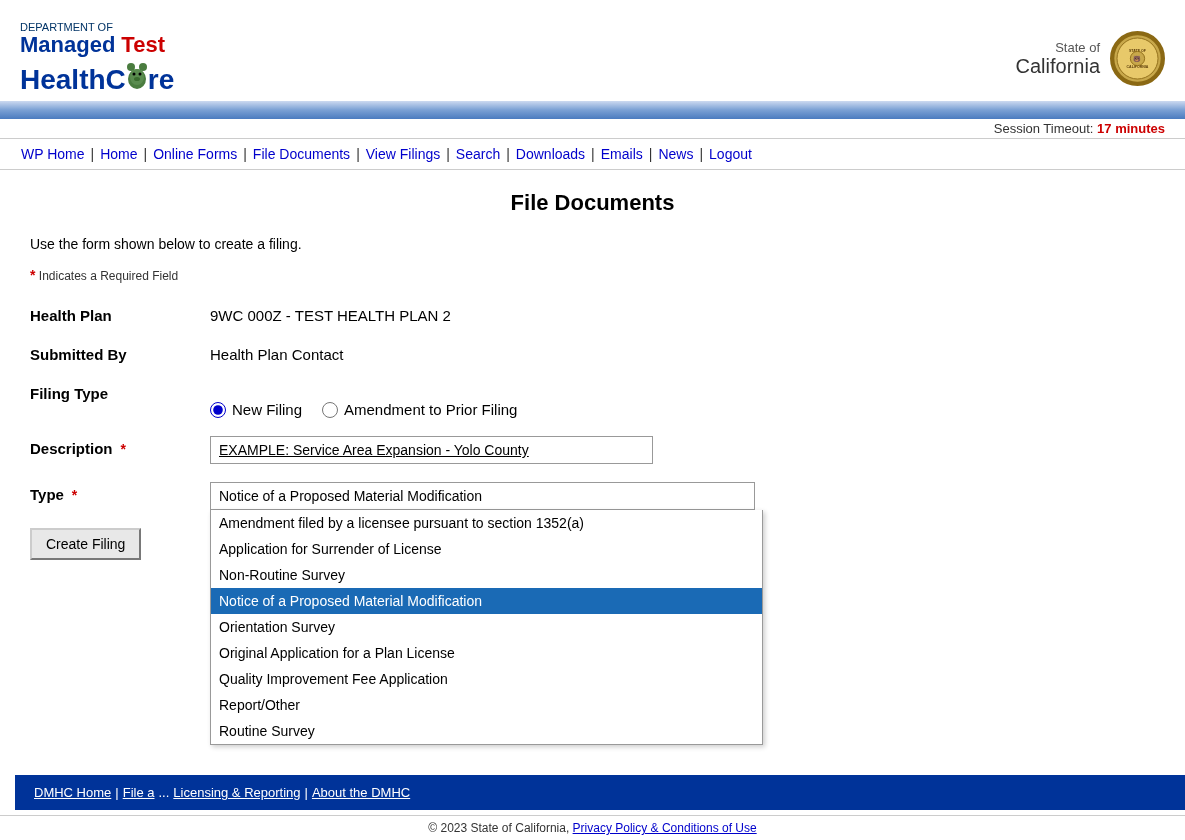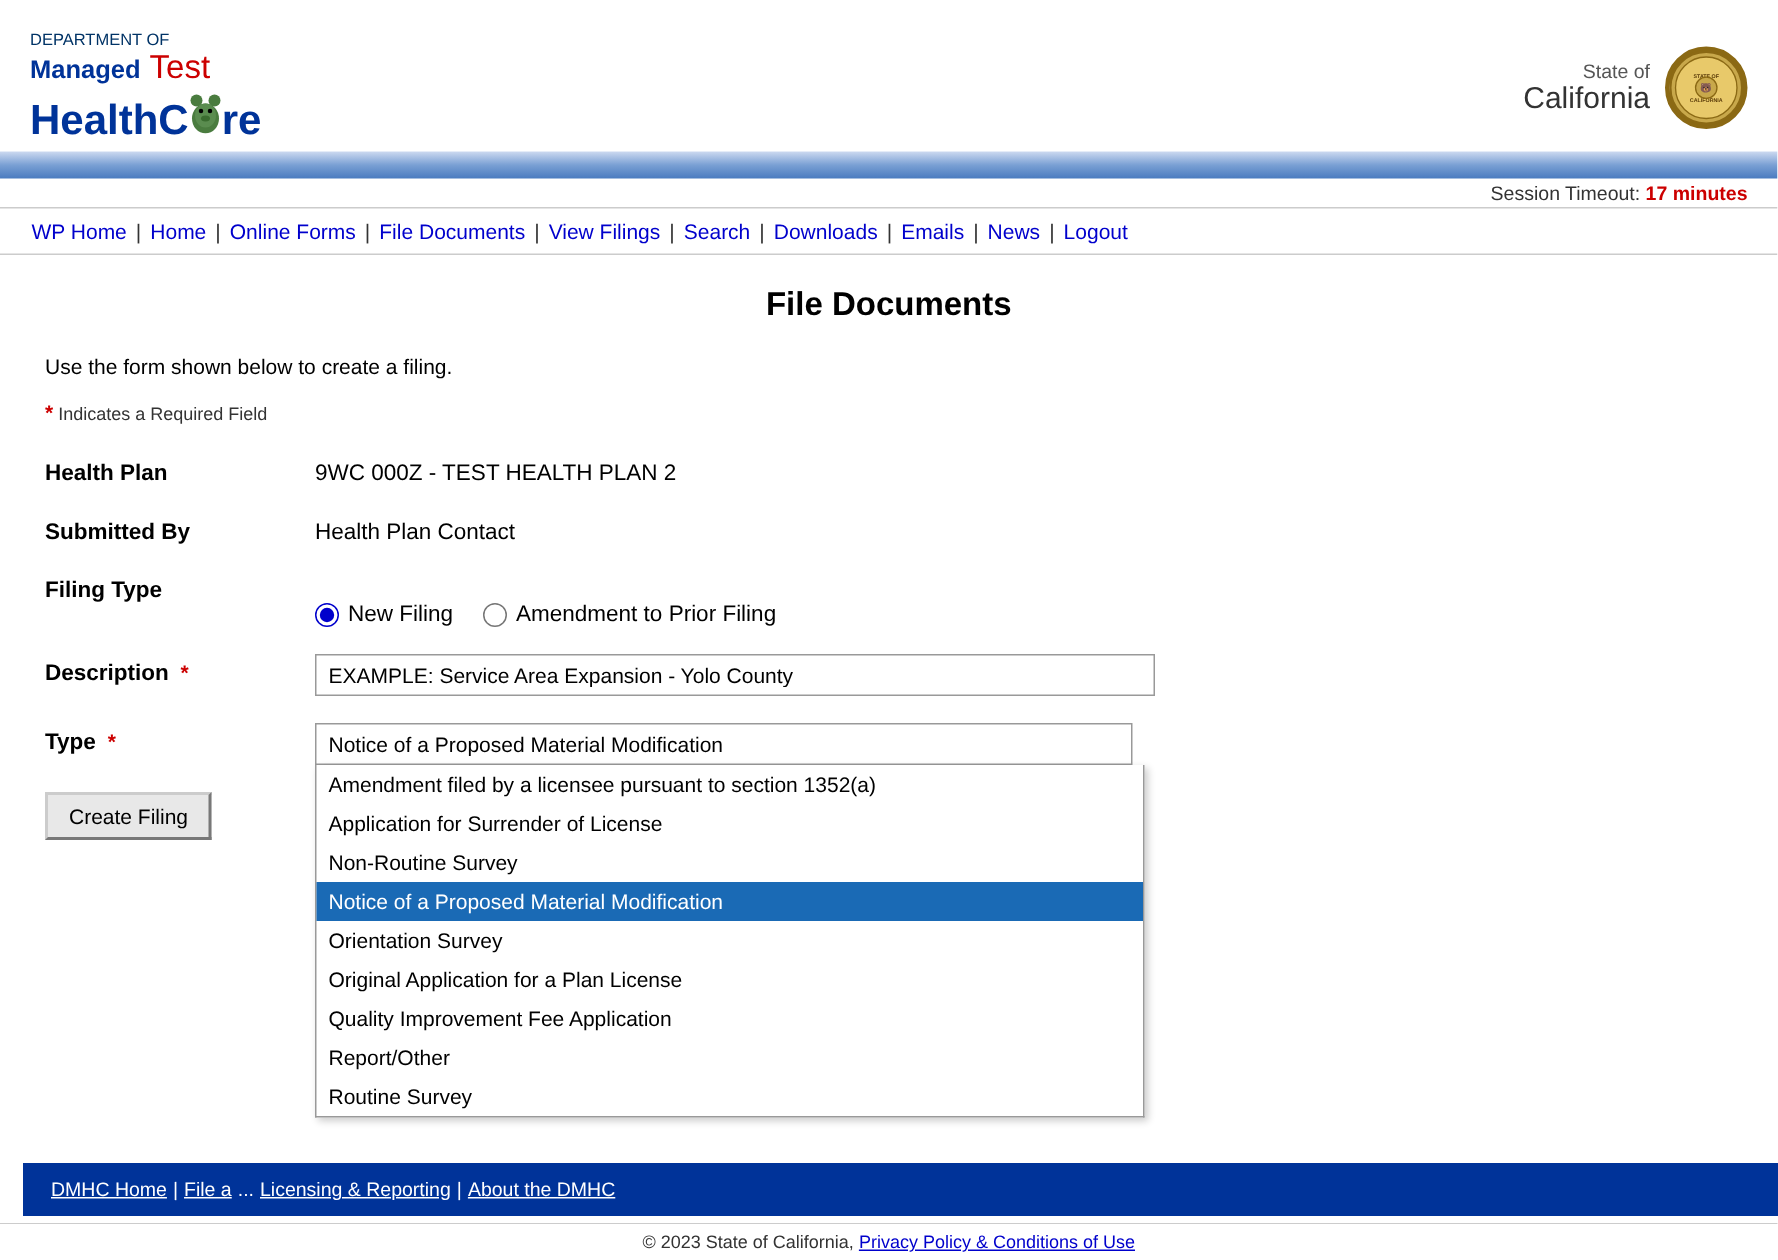--- a/index.html
+++ b/index.html
@@ -36,21 +36,21 @@
     .form-label { width: 180px; font-weight: bold; font-size: 15px; padding-top: 4px; flex-shrink: 0; }
     .form-label .req-star { color: #cc0000; font-size: 14px; margin-left: 4px; }
     .form-value { font-size: 15px; padding-top: 4px; }
 
     
     .radio-group { display: flex; align-items: center; gap: 20px; }
     .radio-option { display: flex; align-items: center; gap: 6px; font-size: 15px; cursor: pointer; margin-top: 20px; }
     .radio-option input[type="radio"] { accent-color: #0000cc; width: 16px; height: 16px; }
 
     
-    .text-input { width: 560px; padding: 5px 8px; border: 1px solid #999; font-size: 14px; }
+    .text-input { width: 443px; padding: 5px 8px; border: 1px solid #999; font-size: 14px; text-decoration: underline; }
 
     
     .select-container { position: relative; width: 545px; }
     .select-box { width: 100%; padding: 5px 8px; border: 1px solid #999; font-size: 14px; background: #fff; appearance: none; -webkit-appearance: none; cursor: pointer; }
 
     
     .dropdown-open { position: absolute; top: 100%; left: 0; width: 553px; background: #fff; border: 1px solid #999; border-top: none; z-index: 100; box-shadow: 2px 2px 5px rgba(0,0,0,0.2); }
     .dropdown-item { padding: 5px 8px; font-size: 14px; cursor: pointer; color: #000; white-space: nowrap; }
     .dropdown-item.selected { background: #1a6ab5; color: #fff; }
 
@@ -66,22 +66,22 @@
   </style>
 </head>
 <body>
 
 <div id="header">
   <div id="logo-area">
     <div style="display:flex; align-items:center; gap:4px;">
       <div id="logo-text">
         <div style="font-size:11px; color:#003366; text-transform:uppercase;">DEPARTMENT OF</div>
         <div style="display:flex; align-items:baseline; gap:0;">
-          <span style="font-size:17px; font-weight:bold; color:#003399;">Managed</span>
-          <span style="font-size:22px; font-weight:normal; color:#cc0000; margin-left:6px;">Test</span>
+          <span style="font-size:22px; font-weight:bold; color:#003399;">Managed</span>
+          <span style="font-size:22px; font-weight:bold; color:#cc0000; margin-left:6px;">Test</span>
         </div>
         <div style="display:flex; align-items:baseline;">
           <span style="font-size:28px; font-weight:bold; color:#003399;">Health</span>
           <span style="font-size:28px; font-weight:bold; color:#003399;">C</span>
 
           <svg width="22" height="32" viewBox="0 0 22 32" style="vertical-align:middle; margin: 0 0px;">
             <ellipse cx="11" cy="22" rx="9" ry="10" fill="#4a7c3f"></ellipse>
             <ellipse cx="5" cy="10" rx="4" ry="4" fill="#4a7c3f"></ellipse>
             <ellipse cx="17" cy="10" rx="4" ry="4" fill="#4a7c3f"></ellipse>
             <ellipse cx="11" cy="20" rx="7" ry="8" fill="#5a8c4f"></ellipse>

